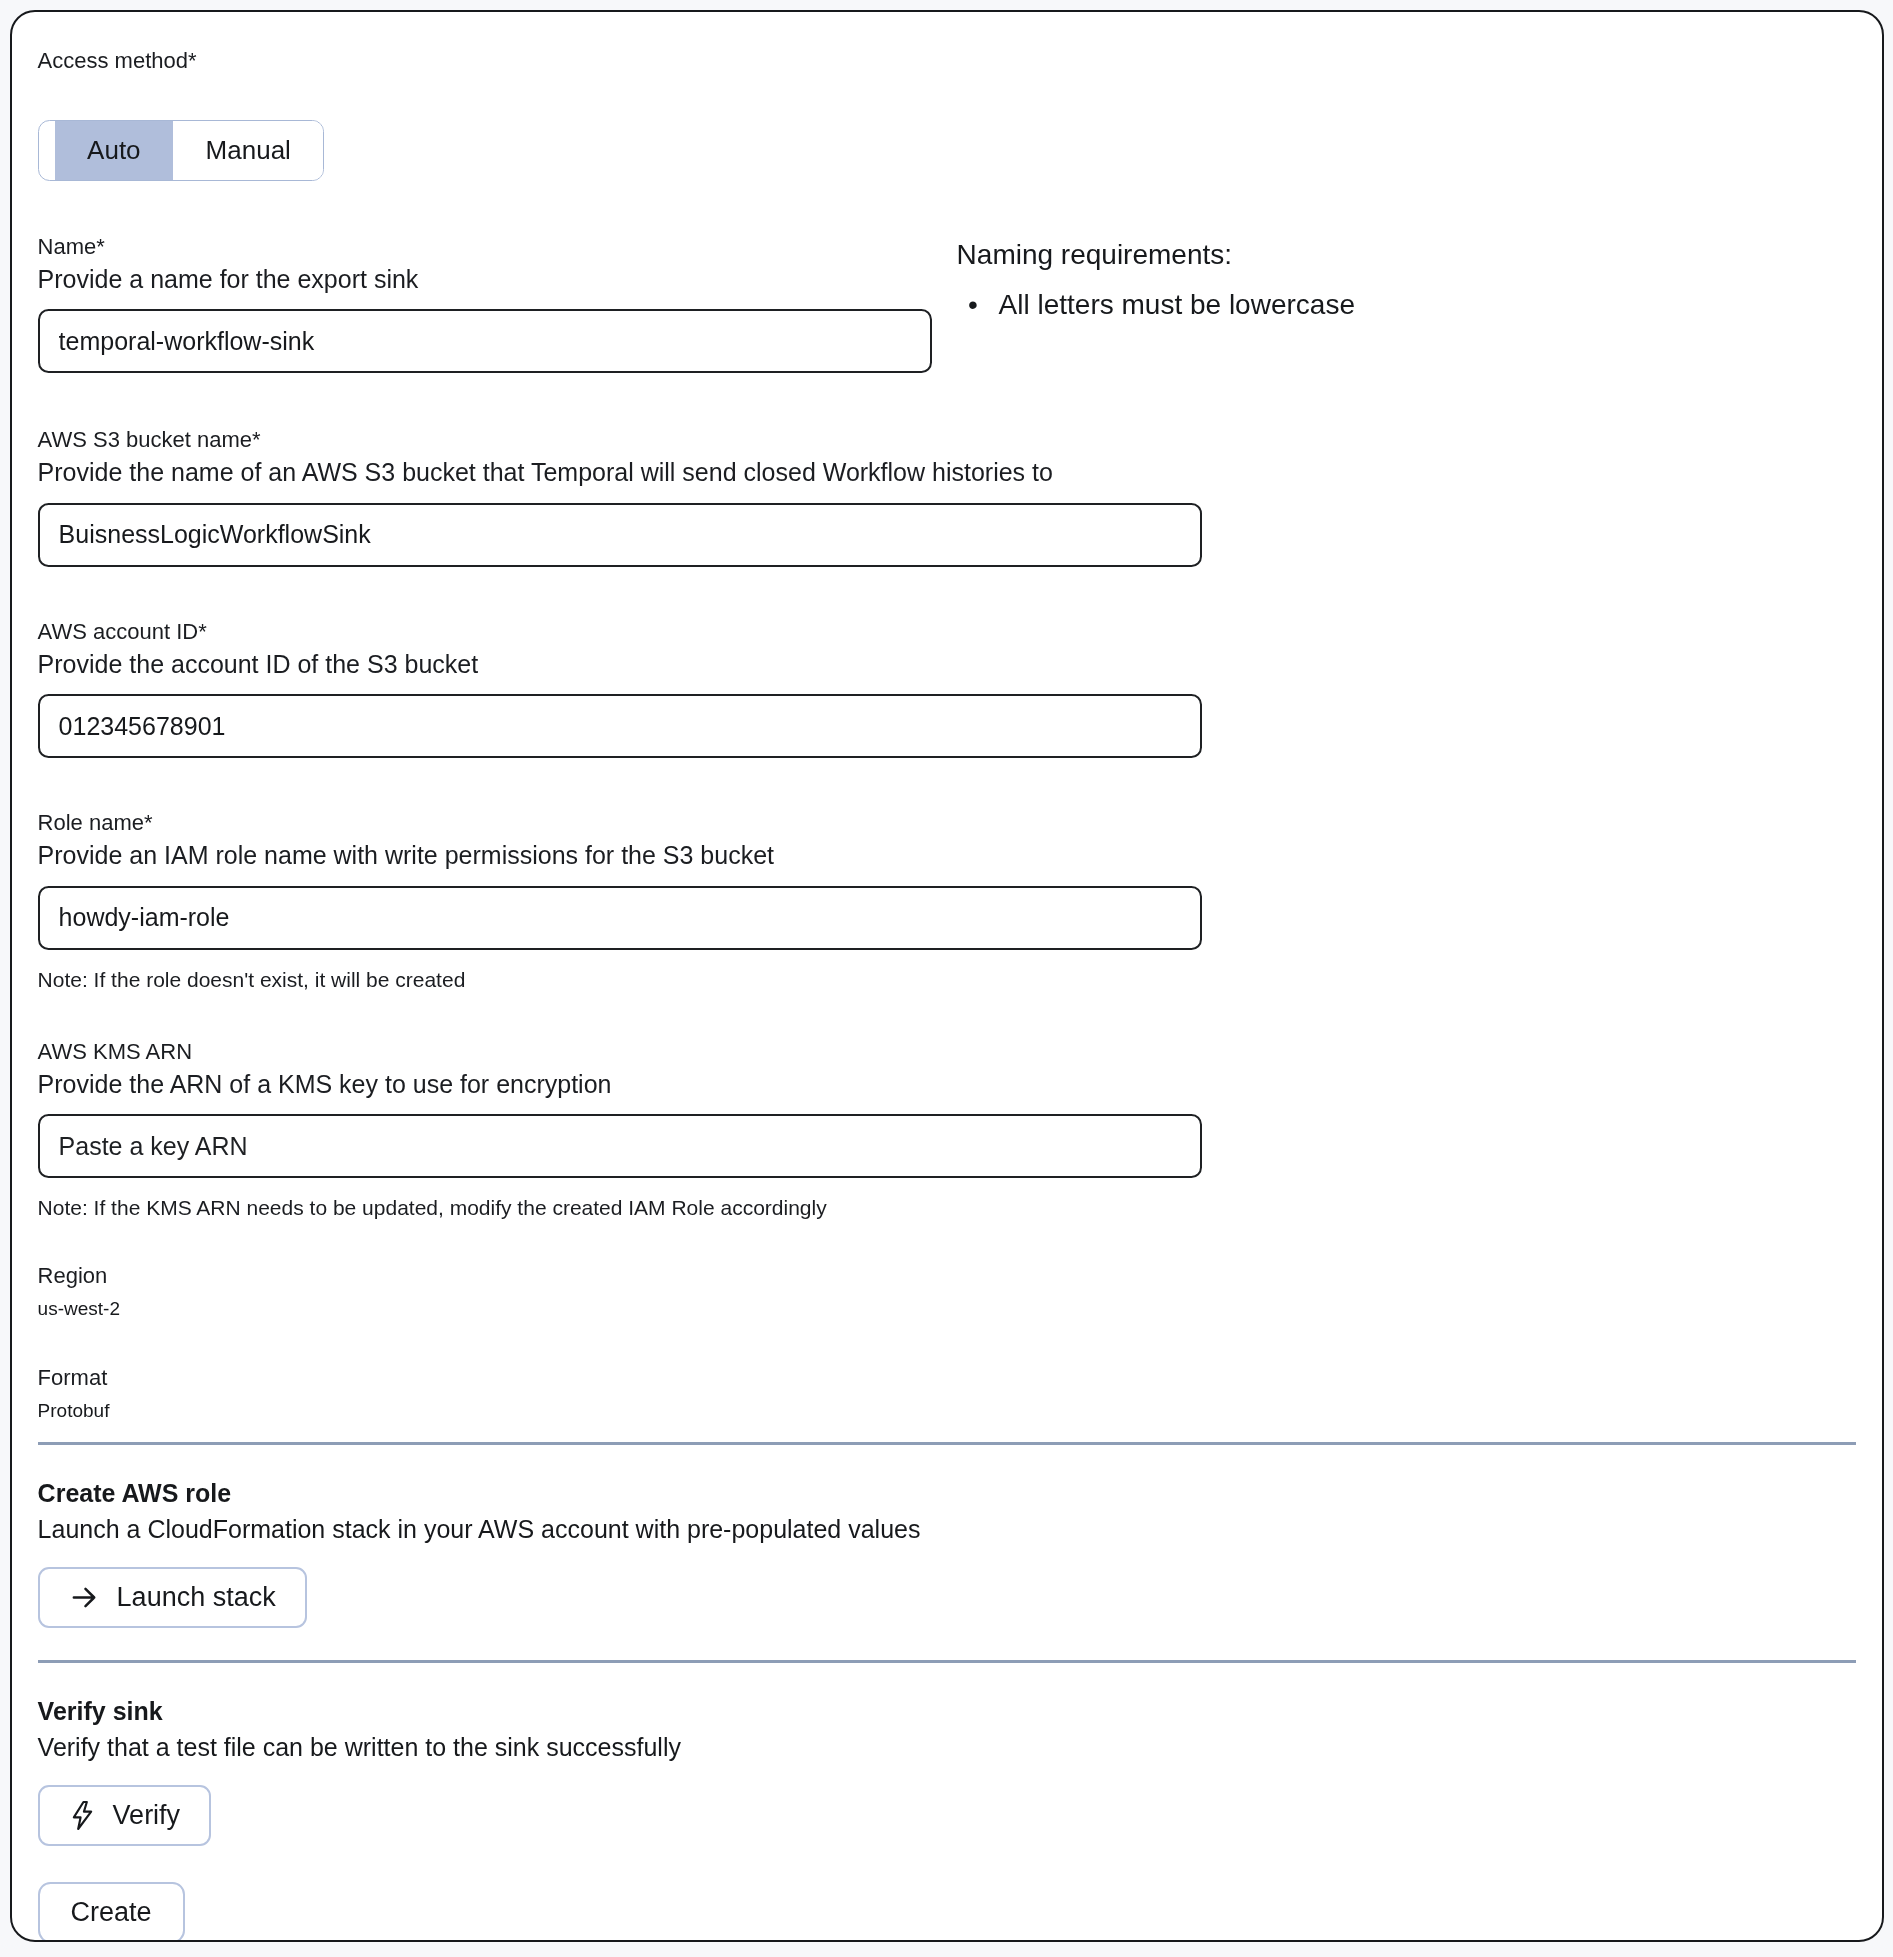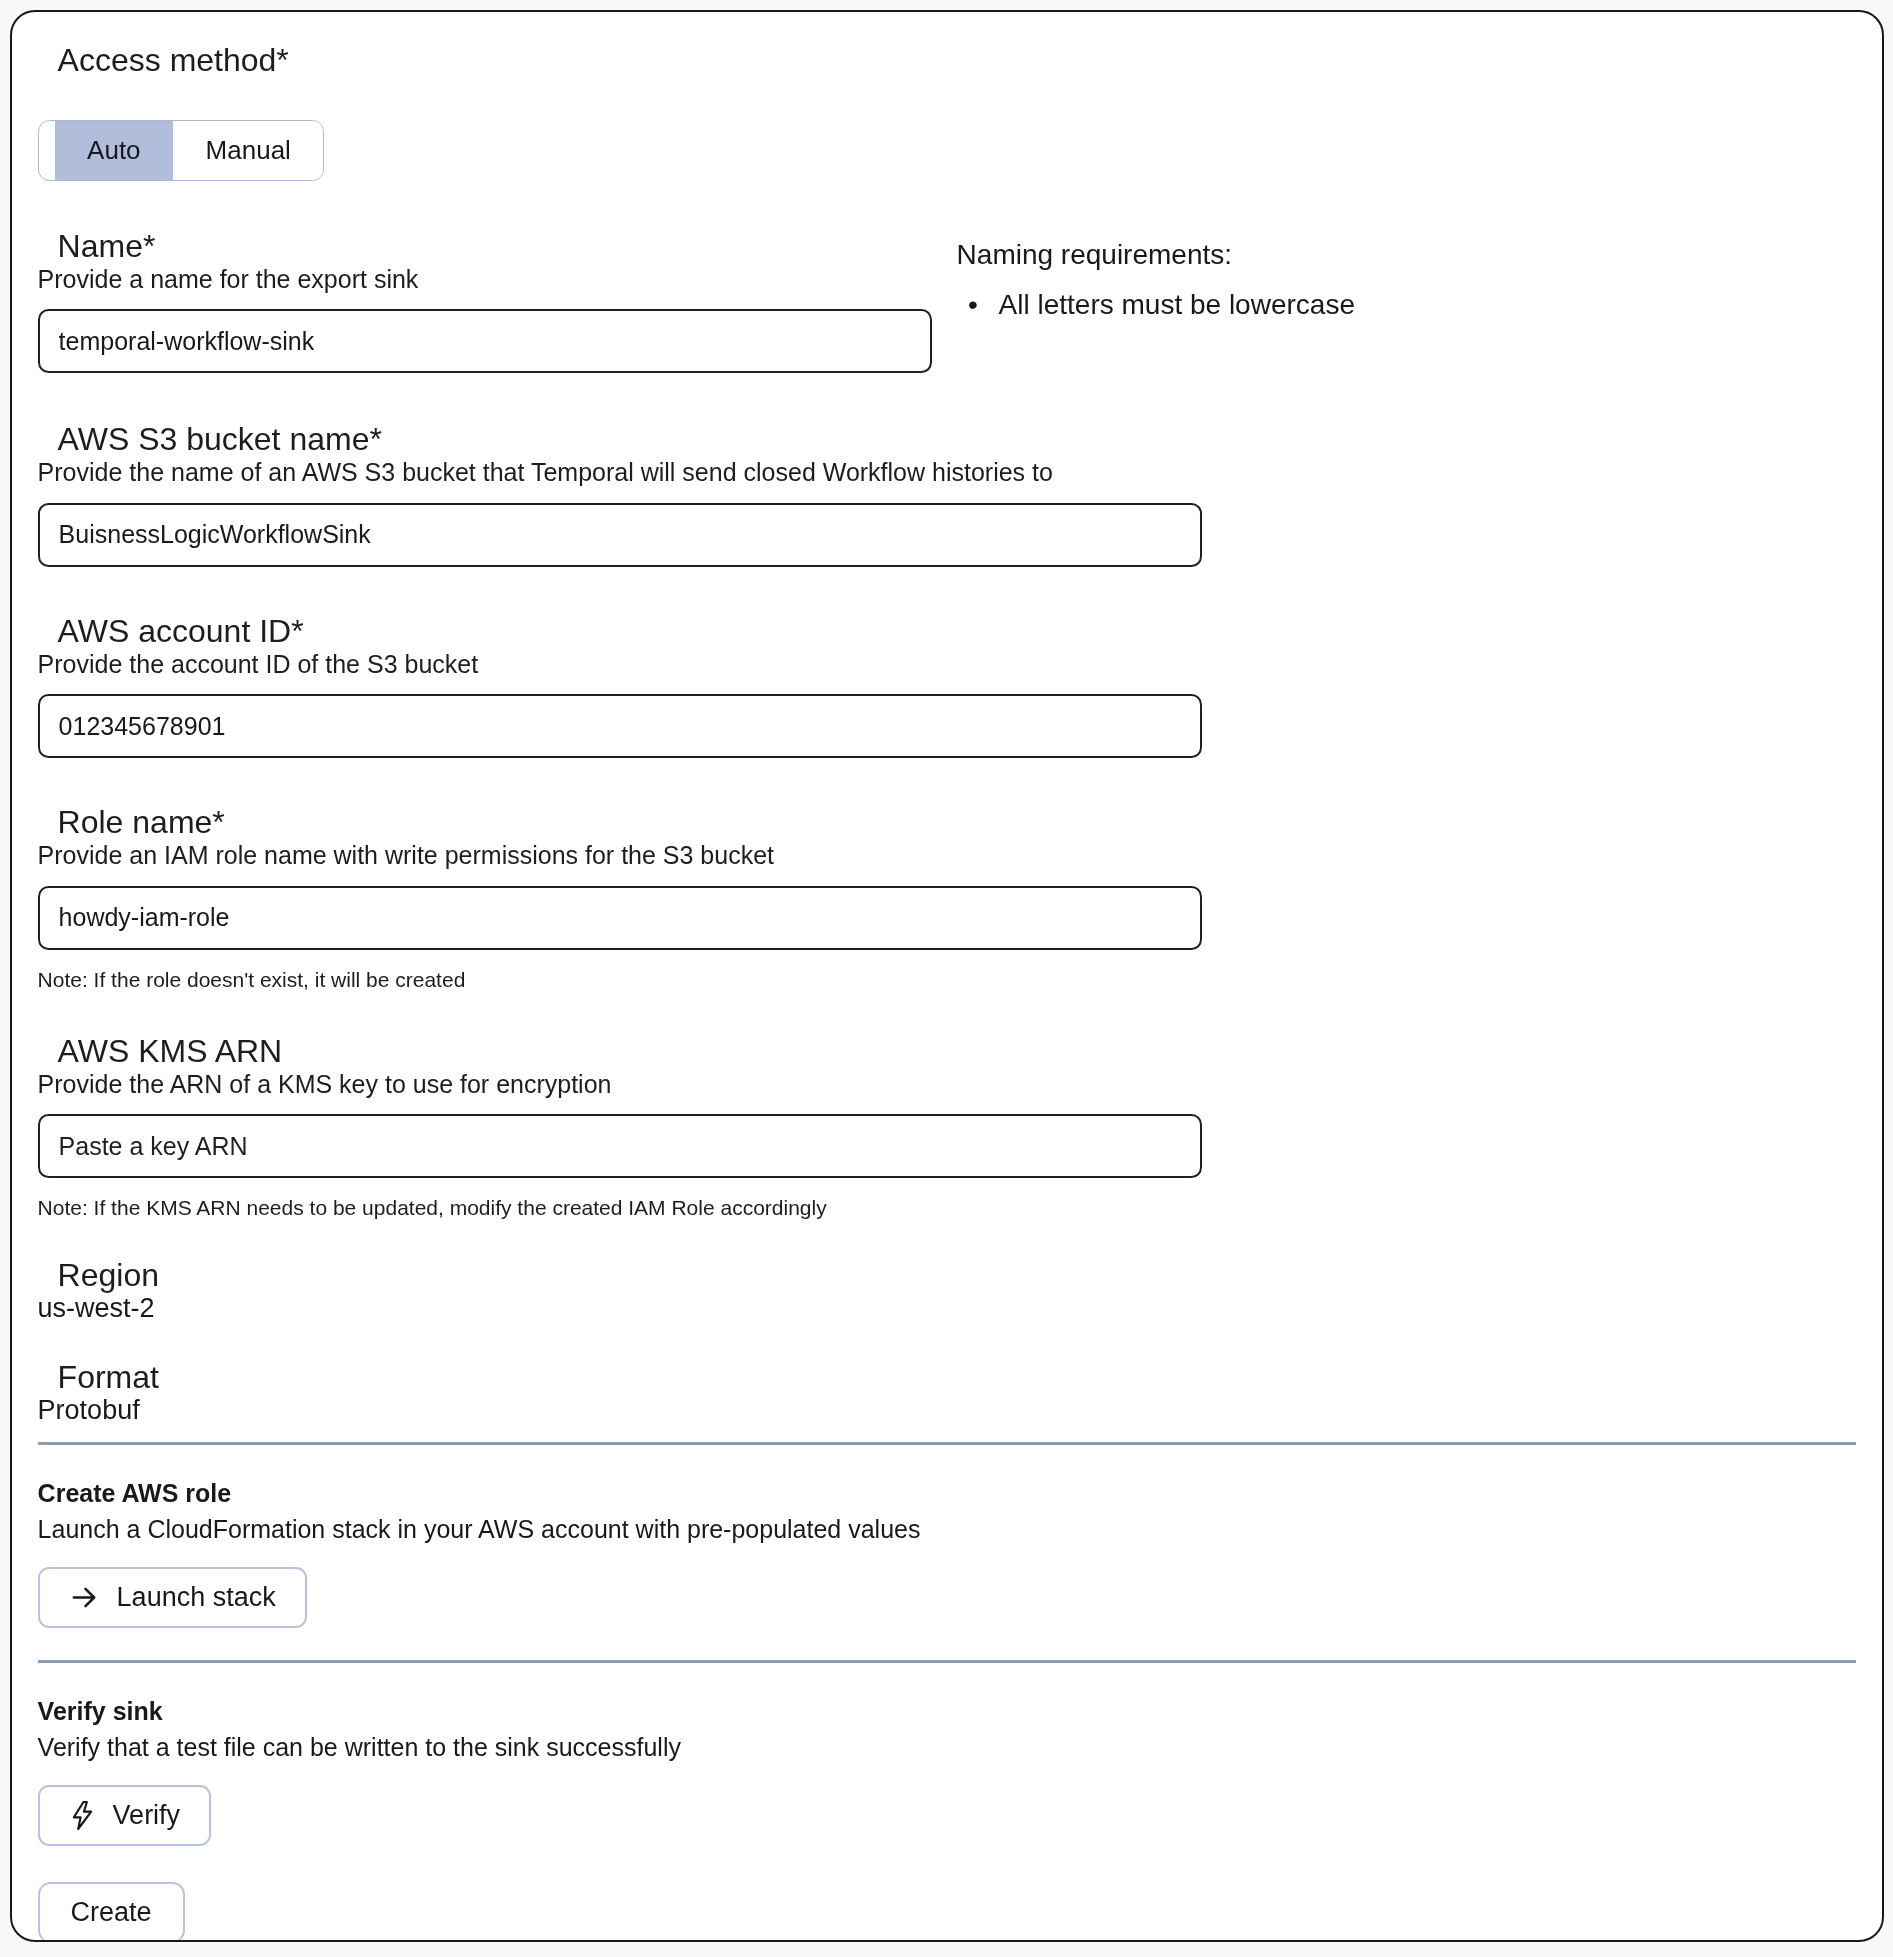--- a/index.html
+++ b/index.html
@@ -14,21 +14,21 @@
     position: absolute;
     left: 9.6px; top: 9.6px;
     width: 1874px; height: 1932px;
     background: #ffffff;
     border: 2.9px solid #17191c;
     border-radius: 25px;
     padding: 0 26px;
     overflow: hidden;
   }
   .label {
-    font-size: 32px; line-height: 33px; color: #1b1d21; margin-left: 20px;
+    font-size: 22px; line-height: 33px; color: #1b1d21;
   }
   .access-label { margin-top: 32.5px; }
   
   .toggle {
     margin-top: 43px;
     display: inline-flex;
     border: 1.9px solid #a8b8d6;
     border-radius: 11.5px;
     overflow: hidden;
     height: 61px;
@@ -83,21 +83,21 @@
     margin-top: 7.6px;
   }
   .nr-list li::before {
     content: "•";
     position: absolute; left: 11.5px; top: 0;
     font-size: 28px;
   }
   
   .static-block { margin-top: 39px; }
   .static-block.fmt { margin-top: 36px; }
-  .static-block .val { font-size: 27px; line-height: 33px; }
+  .static-block .val { font-size: 19px; line-height: 33px; }
   hr.divider {
     border: none;
     height: 2.9px;
     background: #8d9db6;
     margin-top: 15.3px;
   }
   hr.divider.d2 { margin-top: 32px; }
   .section-title { margin-top: 34px; font-size: 25px; line-height: 29px; font-weight: bold; }
   .section-desc { margin-top: 4.8px; font-size: 25px; line-height: 33px; }
   .outline-btn {

